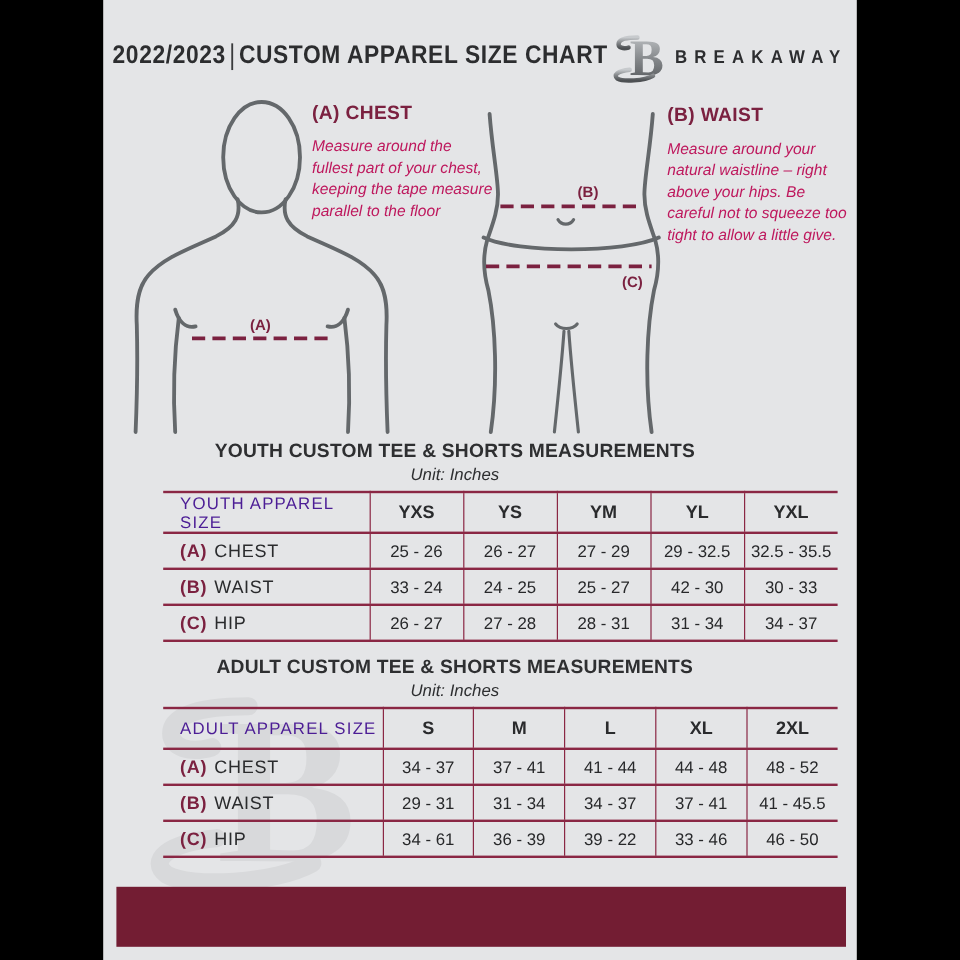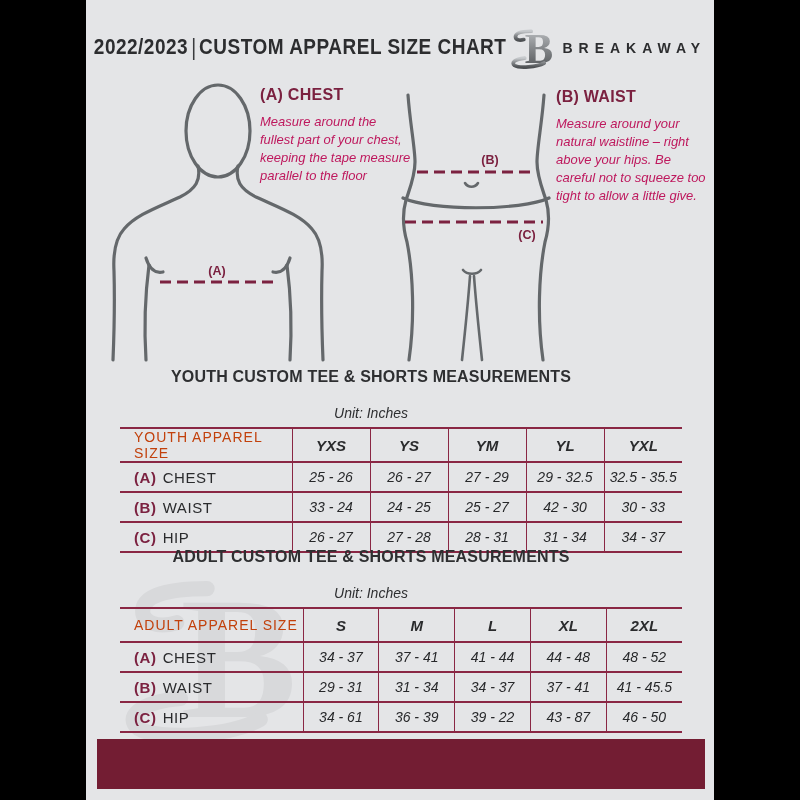--- a/index.html
+++ b/index.html
@@ -18,34 +18,34 @@
   
   .fig-svg { position:absolute; left:0; top:78px; width:628px; height:292px; z-index:1; }
   .guide { position:absolute; z-index:2; }
   .guide h3 { font-size:16px; font-weight:700; color:#7b2140; letter-spacing:.3px; margin-bottom:9px; }
   .guide p  { font-style:italic; font-size:13px; line-height:1.38; color:#be185d; white-space:pre-line; }
   .g-a { left:174px; top:86px;  width:152px; }
   .g-b { left:470px; top:88px;  width:152px; }
   .g-c { left:470px; top:220px; width:158px; }
 
   
-  .section { position:absolute; left:0; width:570px; z-index:1; }
+  .section { position:absolute; left:0; width:570px; z-index:1;padding-left:16px; }
   .sec-youth { top:368px; }
   .sec-adult { top:548px; }
   .tbl-title { text-align:center; font-size:16px; font-weight:700; color:#2e2f31; letter-spacing:.2px; line-height:17px; }
-  .tbl-unit  { text-align:center; font-style:italic; font-size:14px; color:#2e2f31; line-height:17px; margin-top:20px; }
+  .tbl-unit  { text-align:center; font-style:italic; font-size:14px; color:#2e2f31; line-height:17px; margin-top:2px; }
   table { border-collapse:collapse; table-layout:fixed; width:562px; margin:5px 0 0 34px;
           border-top:2px solid #8a2744; border-bottom:2px solid #8a2744; background:transparent; }
   tbody tr { border-top:2px solid #8a2744; }
   thead tr { height:34px; }
   tbody tr { height:30px; }
   th, td { font-weight:400; text-align:center; vertical-align:middle; background:transparent; }
-  th:not(:first-child), td:not(:first-child) { border-left:1.5px solid #8a2744;font-style:italic; }
+  th:not(:first-child), td:not(:first-child) { border-left:1.5px solid #8a2744; }
   th.size { font-size:15px; font-weight:700; color:#2a2b2d; }
-  th.cat  { font-size:14px; letter-spacing:1px; color:#c2410c; text-align:left; padding-left:14px; font-weight:400;margin-top:17px; }
+  th.cat  { font-size:14px; letter-spacing:1px; color:#4c1d95; text-align:left; padding-left:14px; font-weight:400;margin-top:17px; }
   td.val  { font-size:14px; color:#27282a; }
   td.rowlabel { text-align:left; padding-left:14px; font-size:15px; letter-spacing:.6px; color:#2a2b2d; }
   td.rowlabel .pfx { font-weight:700; color:#7b2140; margin-right:6px; }
 
   
   .watermark { position:absolute; left:30px; top:562px; width:205px; height:182px; z-index:0; }
   .footbar { position:absolute; left:11px; top:739px; width:608px; height:50px; background:#731d33; z-index:3; }
 </style>
 </head>
 <body>
@@ -205,21 +205,21 @@
           <td class="val">31 - 34</td>
           <td class="val">34 - 37</td>
           <td class="val">37 - 41</td>
           <td class="val">41 - 45.5</td>
         </tr>
         <tr>
           <td class="rowlabel"><span class="pfx">(C)</span><span>HIP</span></td>
           <td class="val">34 - 61</td>
           <td class="val">36 - 39</td>
           <td class="val">39 - 22</td>
-          <td class="val">43 - 87</td>
+          <td class="val">33 - 46</td>
           <td class="val">46 - 50</td>
         </tr>
       </tbody>
     </table>
   </div>
 
   <div class="footbar"></div>
 </div>
 
 </body></html>

